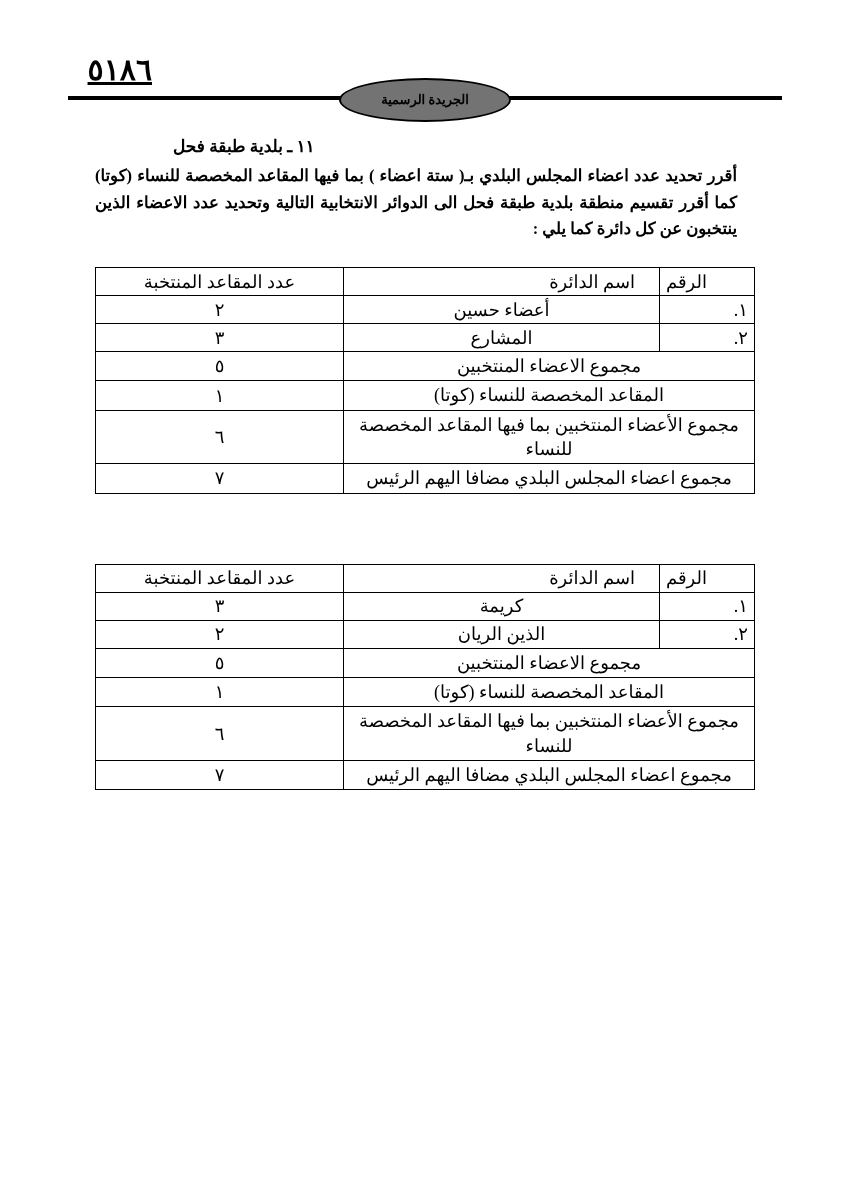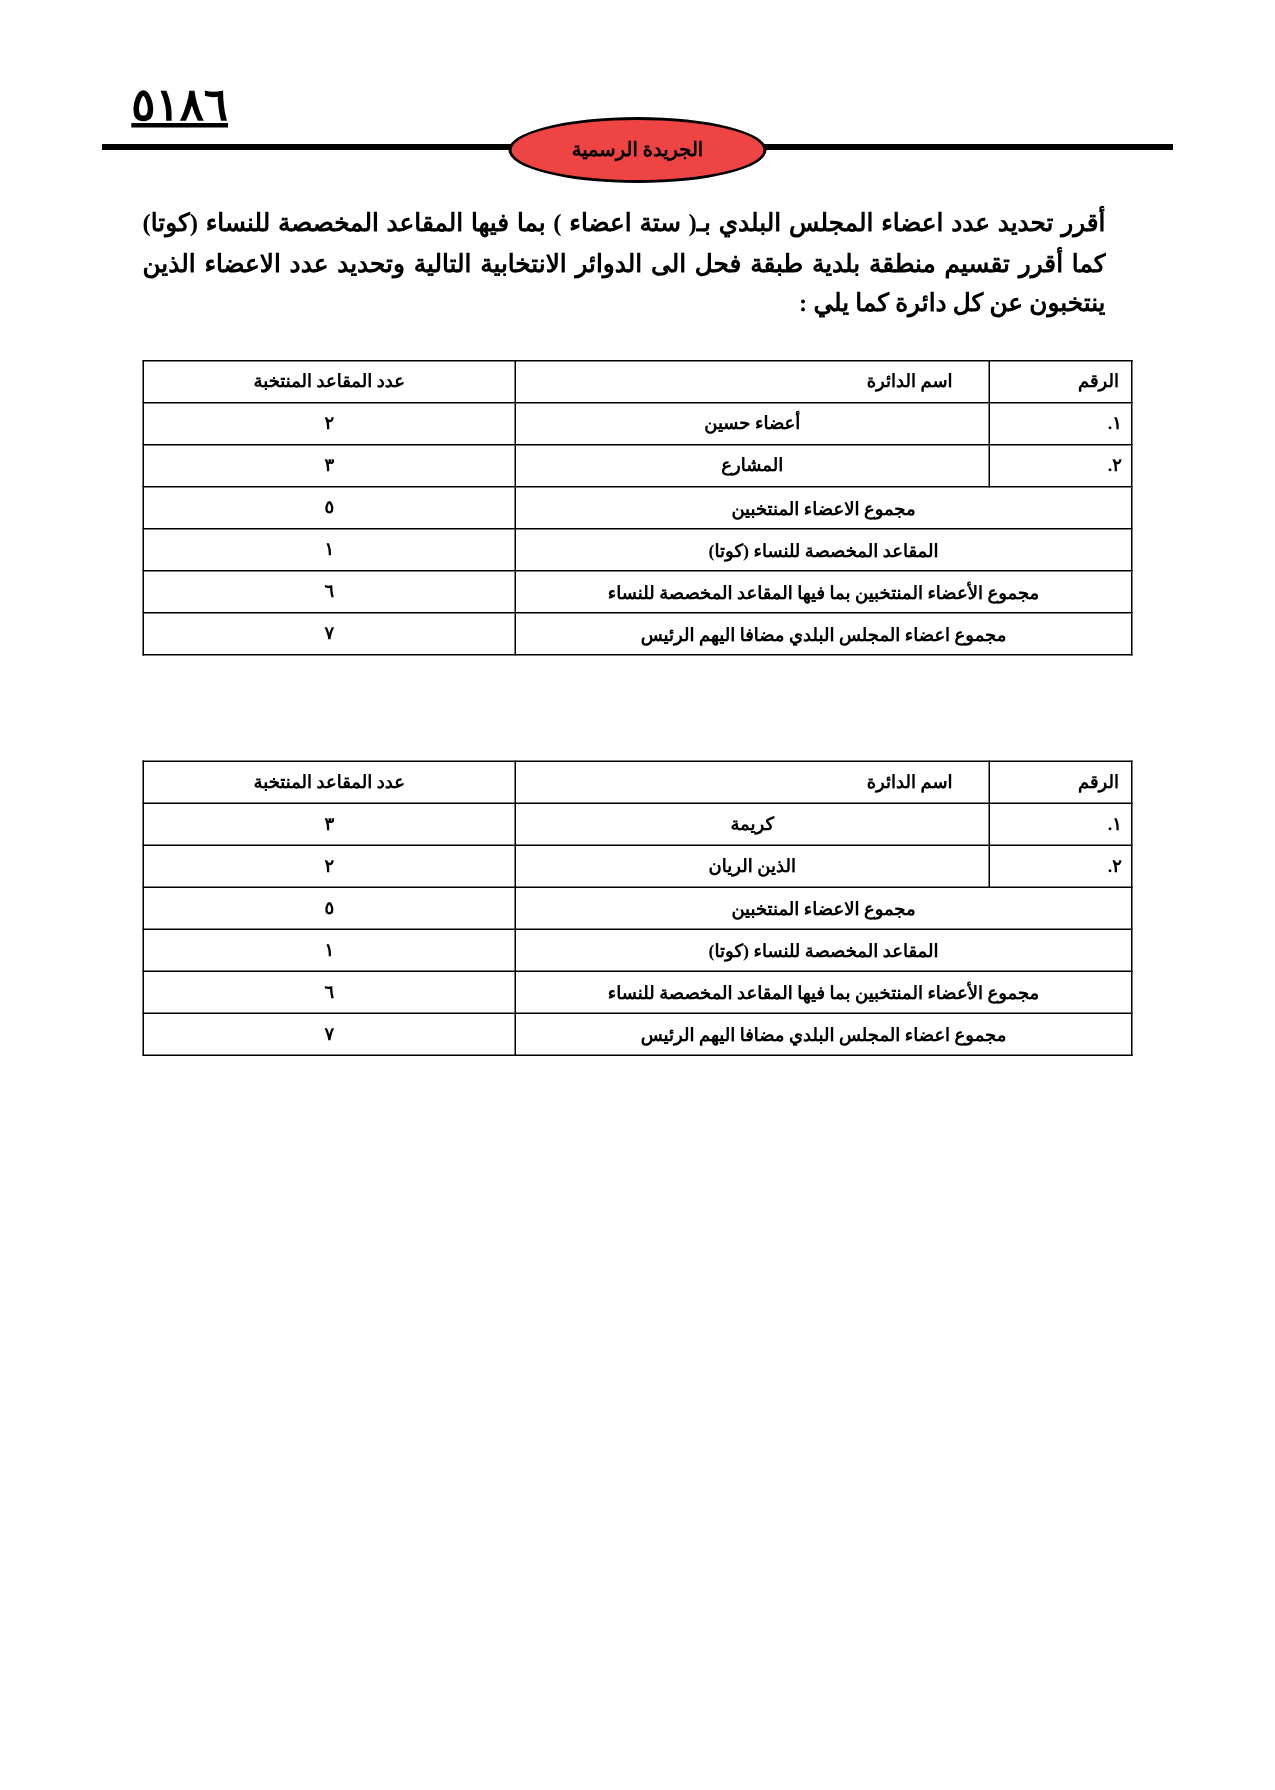--- a/index.html
+++ b/index.html
@@ -53,21 +53,21 @@
   }
   .header-badge {
     position: absolute;
     top: 78px;
     left: 50%;
     transform: translateX(-50%);
     width: 168px;
     height: 40px;
     border: 2px solid #000000;
     border-radius: 50%;
-    background: #ef4444;
+    background: #737373;
     display: flex;
     align-items: center;
     justify-content: center;
     font-size: 13px;
     font-weight: bold;
     z-index: 3;
   }
 
   
   .content {
@@ -105,33 +105,33 @@
 
   
   table.seats {
     border-collapse: collapse;
     width: 100%;
     margin-top: 24px;
     direction: rtl;
   }
   table.seats td, table.seats th {
     border: 1.6px solid #000000;
-    font-size: 12px;
-    font-weight: bold;
+    font-size: 18px;
+    font-weight: normal;
     padding: 2px 6px;
     height: 23px;
     vertical-align: middle;
     margin-top: 35px;
   }
   .col-num { width: 80px; text-align: center; }
   .col-name { text-align: center; }
   .col-seats { width: 235px; text-align: center; }
 
   .hdr td { text-align: right; }
-  .hdr .col-num { text-align: right; padding-right: 8px; }
+  .hdr .col-num { text-align: left; padding-right: 8px; }
   .hdr .col-name { text-align: right; padding-right: 24px; }
   .hdr .col-seats { text-align: center; }
 
   .row-num { text-align: right; padding-right: 8px; }
   .row-name { text-align: center; }
   .row-seats { text-align: center; }
 
   .span-label {
     text-align: center;
     line-height: 1.35;
@@ -145,20 +145,21 @@
 
   <div class="header">
     <div class="page-number">٥١٨٦</div>
     <div class="header-rule"></div>
     <div class="header-badge">الجريدة الرسمية</div>
   </div>
 
   <div class="content">
 
     <div class="section">
+      <div class="section-title">١١ ـ بلدية طبقة فحل</div>
       <p class="para">أقرر تحديد عدد اعضاء المجلس البلدي بـ(  ستة اعضاء ) بما فيها المقاعد المخصصة للنساء (كوتا) كما أقرر تقسيم منطقة بلدية طبقة فحل الى الدوائر الانتخابية التالية وتحديد عدد الاعضاء الذين ينتخبون عن كل دائرة كما يلي :</p>
 
       <table class="seats">
         <tbody>
           <tr class="hdr">
             <td class="col-num">الرقم</td>
             <td class="col-name">اسم الدائرة</td>
             <td class="col-seats">عدد المقاعد المنتخبة</td>
           </tr>
           <tr>

